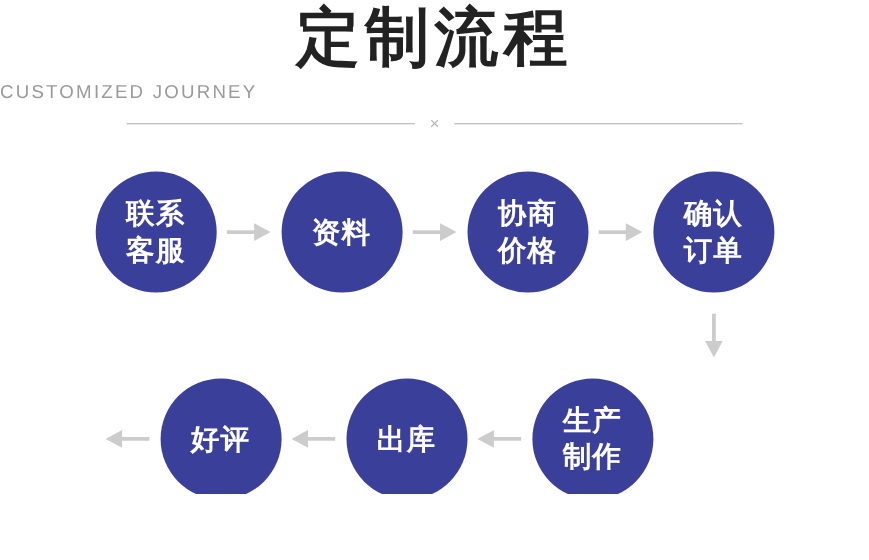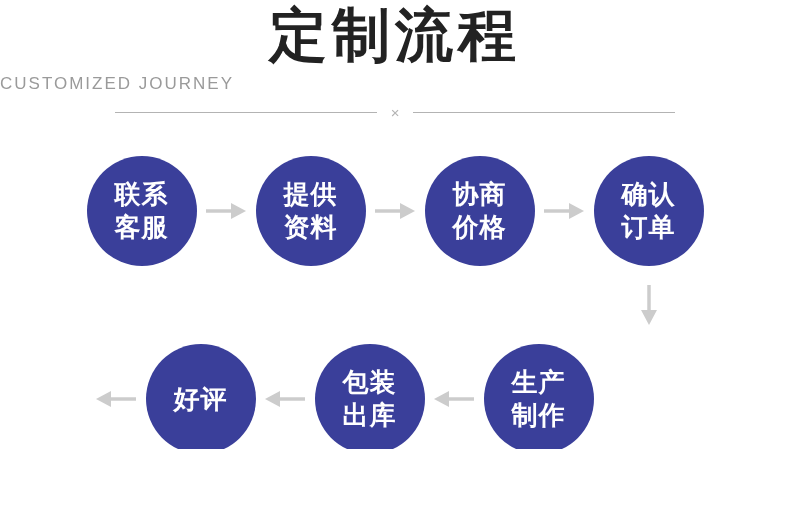--- a/index.html
+++ b/index.html
@@ -121,21 +121,20 @@
         <span>联系</span>
         <span>客服</span>
       </div>
       <div class="hgap">
         <svg width="40" height="18" viewBox="0 0 40 18">
           <line x1="0" y1="9" x2="27" y2="9" stroke="currentColor" stroke-width="3.5"></line>
           <polygon points="25,1 40,9 25,17" fill="currentColor"></polygon>
         </svg>
       </div>
       <div class="circle">
-        <span>提供</span>
         <span>资料</span>
       </div>
       <div class="hgap">
         <svg width="40" height="18" viewBox="0 0 40 18">
           <line x1="0" y1="9" x2="27" y2="9" stroke="currentColor" stroke-width="3.5"></line>
           <polygon points="25,1 40,9 25,17" fill="currentColor"></polygon>
         </svg>
       </div>
       <div class="circle">
         <span>协商</span>
@@ -172,21 +171,20 @@
       <div class="circle">
         <span>好评</span>
       </div>
       <div class="hgap">
         <svg width="40" height="18" viewBox="0 0 40 18">
           <line x1="13" y1="9" x2="40" y2="9" stroke="currentColor" stroke-width="3.5"></line>
           <polygon points="15,1 0,9 15,17" fill="currentColor"></polygon>
         </svg>
       </div>
       <div class="circle">
-        <span>包装</span>
         <span>出库</span>
       </div>
       <div class="hgap">
         <svg width="40" height="18" viewBox="0 0 40 18">
           <line x1="13" y1="9" x2="40" y2="9" stroke="currentColor" stroke-width="3.5"></line>
           <polygon points="15,1 0,9 15,17" fill="currentColor"></polygon>
         </svg>
       </div>
       <div class="circle">
         <span>生产</span>

